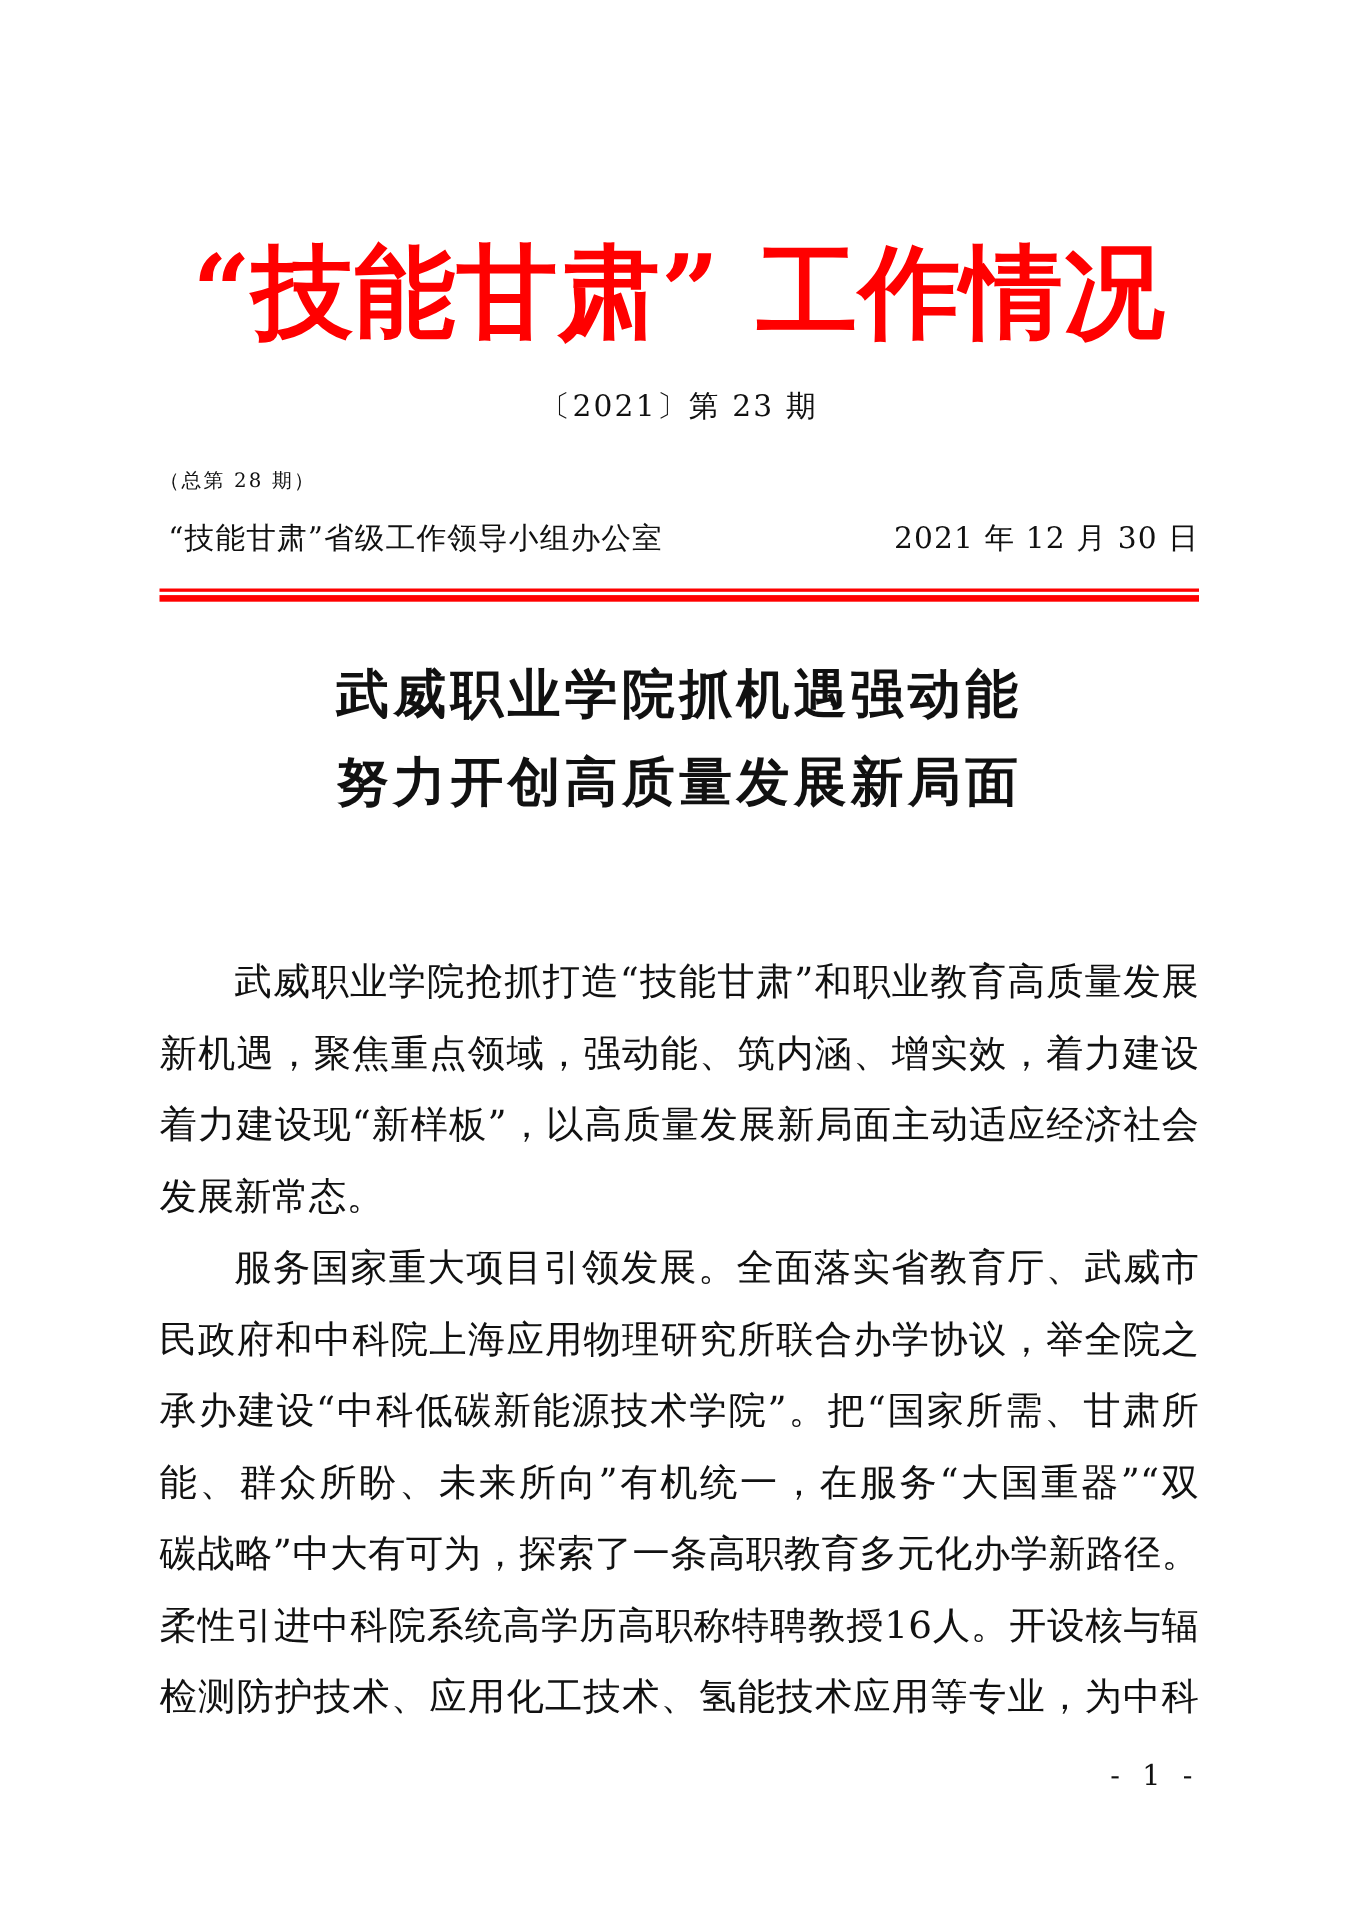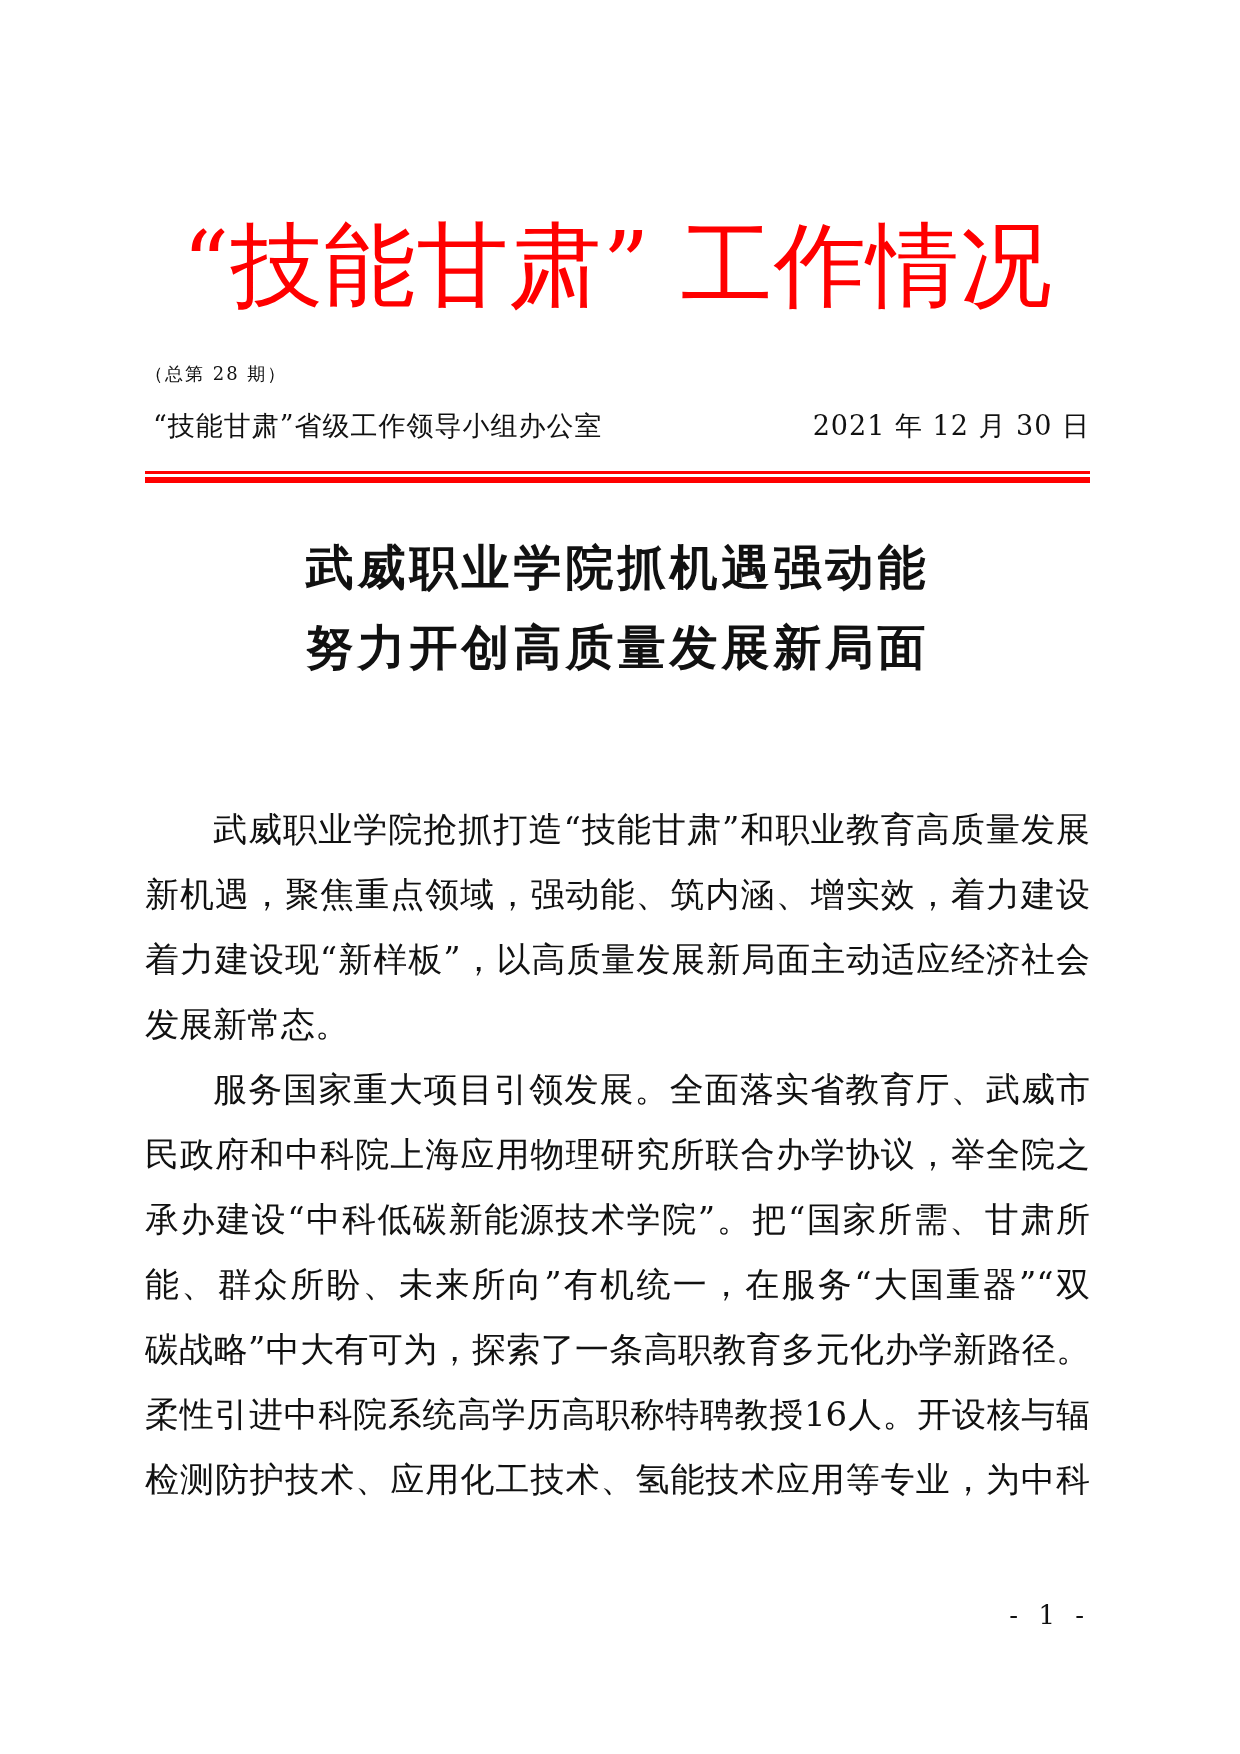--- a/index.html
+++ b/index.html
@@ -26,21 +26,21 @@
   }
   
   .masthead {
     padding-top: 206px;
     text-align: center;
   }
   .masthead-title {
     margin: 0;
     font-size: 92px;
     line-height: 1.3;
-    font-weight: normal;
+    font-weight: bold;
     color: var(--accent, #ff0000);
     letter-spacing: 1px;
     white-space: nowrap;
   }
   
   .issue-line {
     margin-top: 24px;
     text-align: center;
     font-size: 27px;
     line-height: 40px;
@@ -118,20 +118,21 @@
 </head>
 <body>
 
 <div class="sheet">
   <div class="content">
 
     <div class="masthead">
       <h1 class="masthead-title">“技能甘肃” 工作情况</h1>
     </div>
 
+    <div class="issue-line">〔2021〕第 23 期</div>
 
     <div class="cumulative-line">（总第 28 期）</div>
 
     <div class="issuer-row">
       <span class="issuer-name">“技能甘肃”省级工作领导小组办公室</span>
       <span class="issue-date">2021 年 12 月 30 日</span>
     </div>
 
     <div class="rule-thin"></div>
     <div class="rule-thick"></div>

